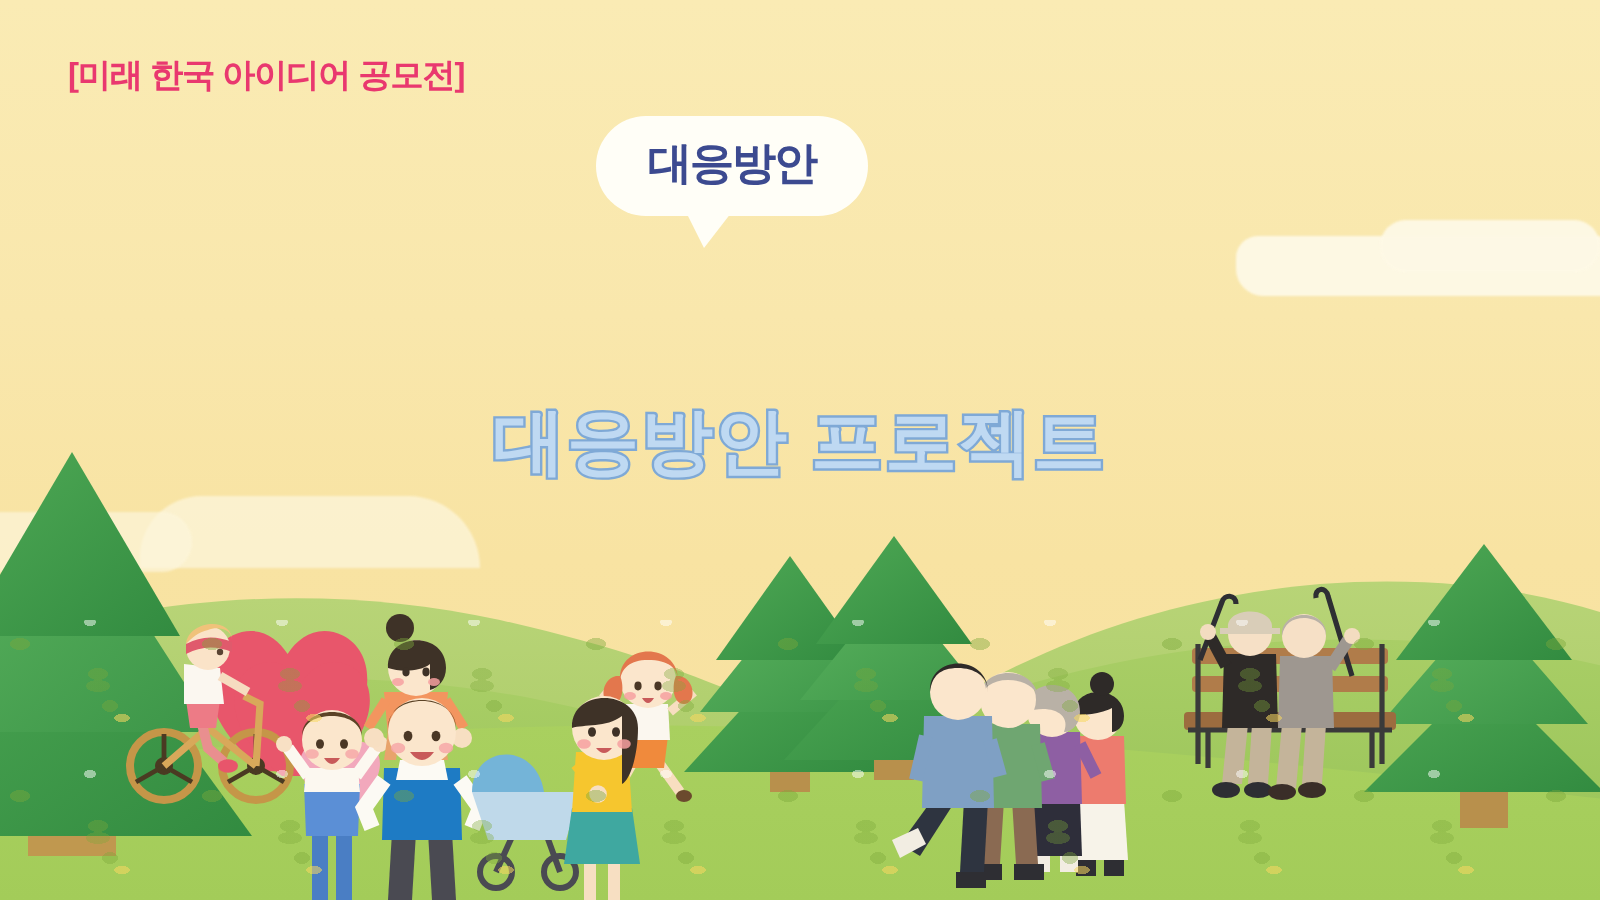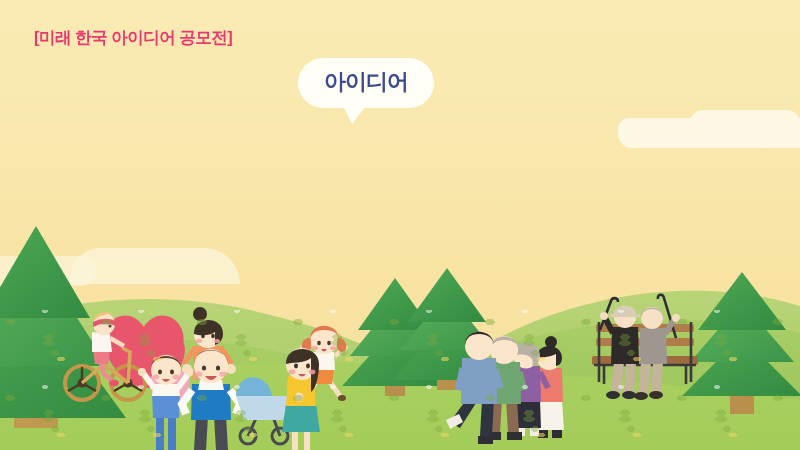--- a/index.html
+++ b/index.html
@@ -377,18 +377,19 @@
         <path fill="#B9B1A6" d="M641 318 C 640 304 664 304 663 318 C 663 312 657 309 652 309 C 646 309 642 312 641 318 Z"></path>
       </g>
     </g>
   </svg>
 
   <div id="ground-texture"></div>
 
   <div id="tagline">[미래 한국 아이디어 공모전]</div>
 
   <div id="bubble">
-    <span id="bubble-text">아이디어</span>
+    <span id="bubble-text">대응방안</span>
   </div>
   <div id="bubble-tail"></div>
 
+  <div id="title-sub">대응방안 프로젝트</div>
 
 </div>
 
 </body></html>

